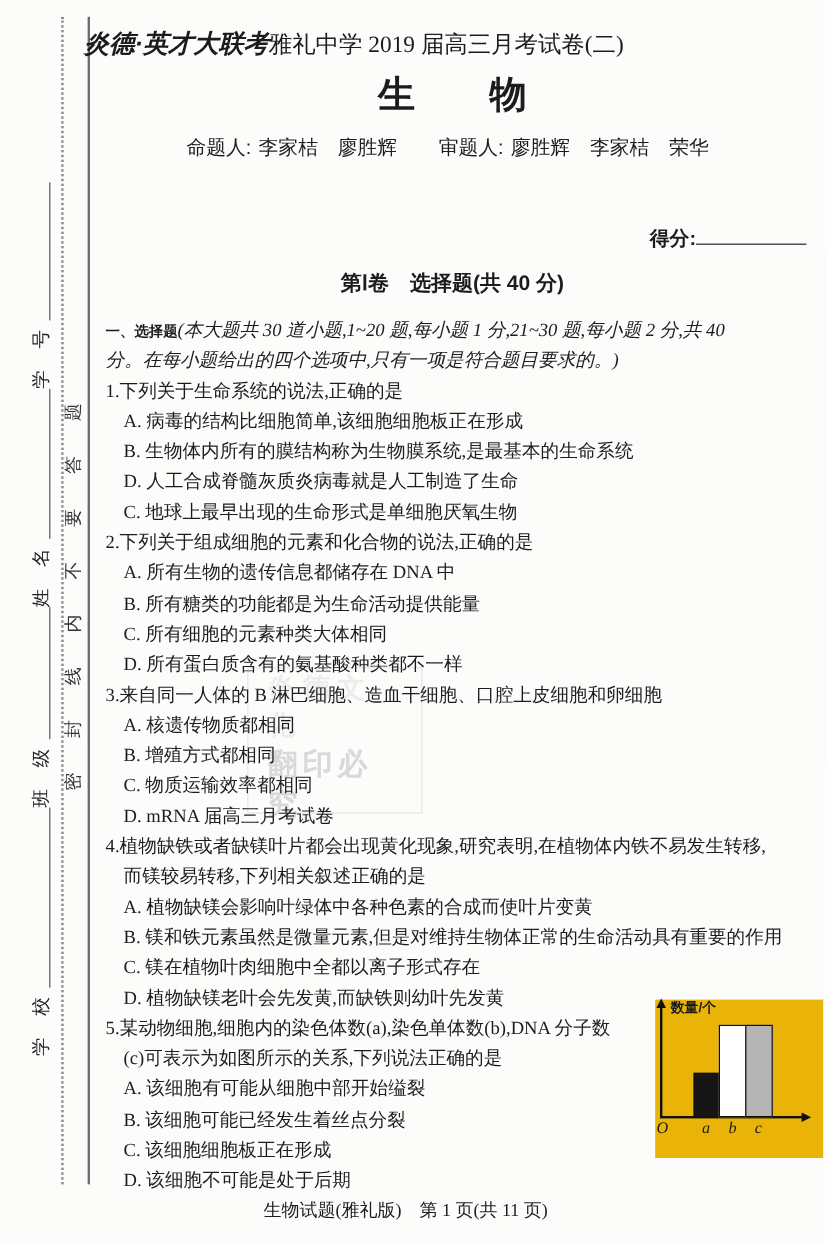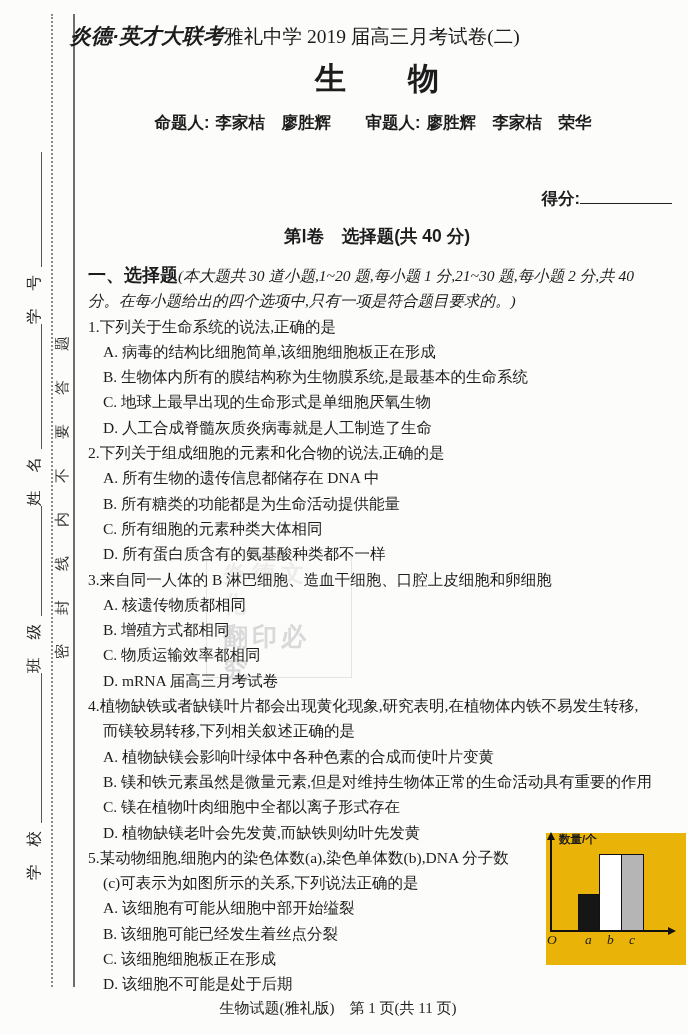--- a/index.html
+++ b/index.html
@@ -22,34 +22,34 @@
         padding-left:376px;letter-spacing:29px;font-size:15px;line-height:17px;color:#333;z-index:3;}
 
   
   .hdr1{position:absolute;top:22px;left:70px;width:600px;text-align:left;white-space:nowrap;}
   .series{font-family:"Liberation Sans",sans-serif;font-weight:bold;font-style:italic;font-size:21px;}
   .exam{font-size:19.5px;}
   .title{position:absolute;top:58px;left:88px;width:578px;text-align:center;
          font-family:"Liberation Sans",sans-serif;font-weight:bold;font-size:31px;}
   .title .gap{display:inline-block;width:62px;}
   .setters{position:absolute;top:112px;left:70px;width:600px;text-align:center;white-space:nowrap;
-         font-family:"Liberation Sans",sans-serif;font-weight:bold;font-size:16.5px;}
+         font-family:"Liberation Sans",sans-serif;font-weight:normal;font-size:16.5px;}
   .setters .grp{margin:0 6px;}
   .instructions{position:absolute;top:147px;left:70px;width:600px;text-align:center;font-size:15.5px;white-space:nowrap;}
   .score{position:absolute;top:188px;left:88px;width:584px;text-align:right;
          font-family:"Liberation Sans",sans-serif;font-weight:bold;font-size:16.5px;}
   .score-blank{display:inline-block;width:92px;height:14px;border-bottom:1.5px solid #222;}
   .part-title{position:absolute;top:224px;left:88px;width:578px;text-align:center;
          font-family:"Liberation Sans",sans-serif;font-weight:bold;font-size:17.5px;}
 
   
   .content{position:absolute;top:263px;left:88px;width:584px;font-size:15.5px;z-index:2;}
   .ln{height:25.3px;line-height:25.3px;white-space:nowrap;}
   .ind{padding-left:15px;}
-  .intro-b{font-family:"Liberation Sans",sans-serif;font-weight:bold;font-size:18px;}
+  .intro-b{font-family:"Liberation Sans",sans-serif;font-weight:bold;font-size:12px;}
   .kai{font-style:italic;}
 
   
   .watermark{position:absolute;left:206px;top:556px;width:146px;height:122px;
          border:1px solid #e4e4e4;z-index:1;display:flex;flex-direction:column;
          justify-content:space-between;align-items:center;padding:1px 16px;box-sizing:border-box;
          font-family:"Liberation Sans",sans-serif;font-weight:bold;}
   .wm1{color:#eeeceb;font-size:23px;letter-spacing:6px;}
   .wm2,.wm3{color:#d9d9d9;font-size:25px;letter-spacing:4px;}
 
@@ -125,22 +125,22 @@
 
   <div class="content">
     <div class="ln">
       <span class="intro-b">一、选择题</span><span class="kai">(本大题共 30 道小题,1~20 题,每小题 1 分,21~30 题,每小题 2 分,共 40</span>
     </div>
     <div class="ln kai">分。在每小题给出的四个选项中,只有一项是符合题目要求的。)</div>
 
     <div class="ln"><span>1.</span><span>下列关于生命系统的说法,正确的是</span></div>
     <div class="ln ind">A. 病毒的结构比细胞简单,该细胞细胞板正在形成</div>
     <div class="ln ind">B. 生物体内所有的膜结构称为生物膜系统,是最基本的生命系统</div>
+    <div class="ln ind">D. 人工合成脊髓灰质炎病毒就是人工制造了生命</div>
     <div class="ln ind">C. 地球上最早出现的生命形式是单细胞厌氧生物</div>
-    <div class="ln ind">D. 人工合成脊髓灰质炎病毒就是人工制造了生命</div>
 
     <div class="ln"><span>2.</span><span>下列关于组成细胞的元素和化合物的说法,正确的是</span></div>
     <div class="ln ind">A. 所有生物的遗传信息都储存在 DNA 中</div>
     <div class="ln ind">B. 所有糖类的功能都是为生命活动提供能量</div>
     <div class="ln ind">C. 所有细胞的元素种类大体相同</div>
     <div class="ln ind">D. 所有蛋白质含有的氨基酸种类都不一样</div>
 
     <div class="ln"><span>3.</span><span>来自同一人体的 B 淋巴细胞、造血干细胞、口腔上皮细胞和卵细胞</span></div>
     <div class="ln ind">A. 核遗传物质都相同</div>
     <div class="ln ind">B. 增殖方式都相同</div>

